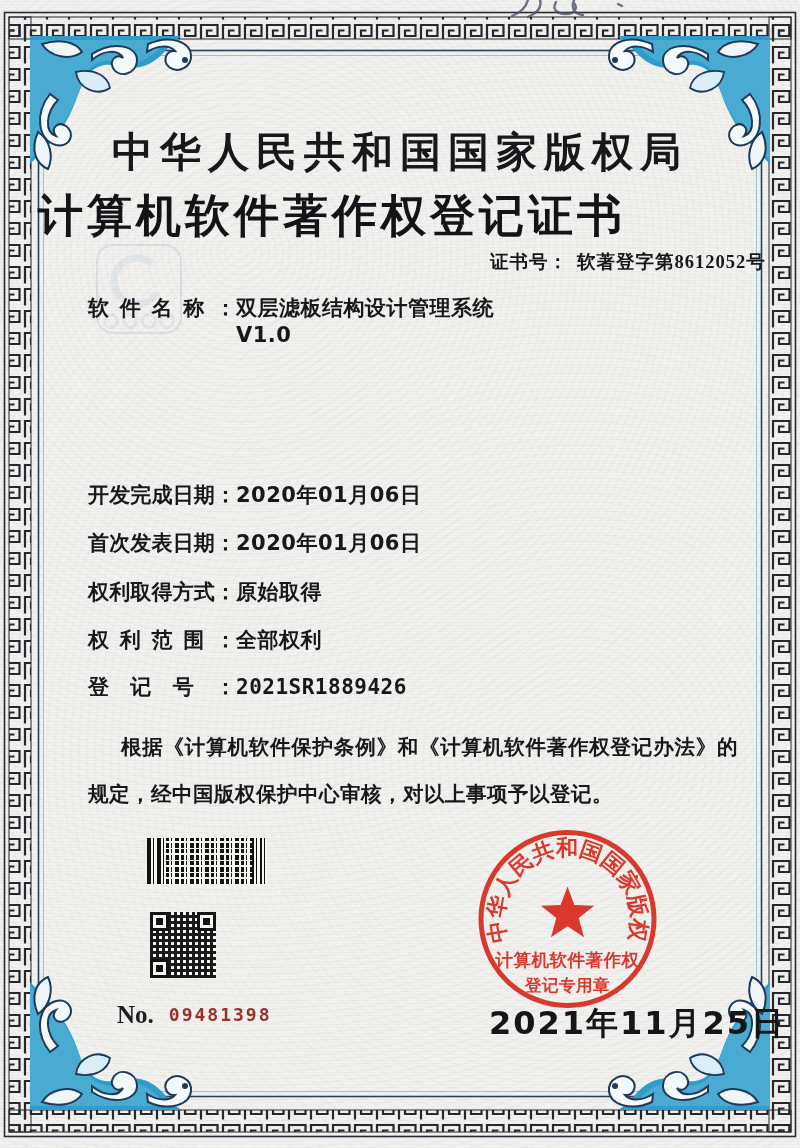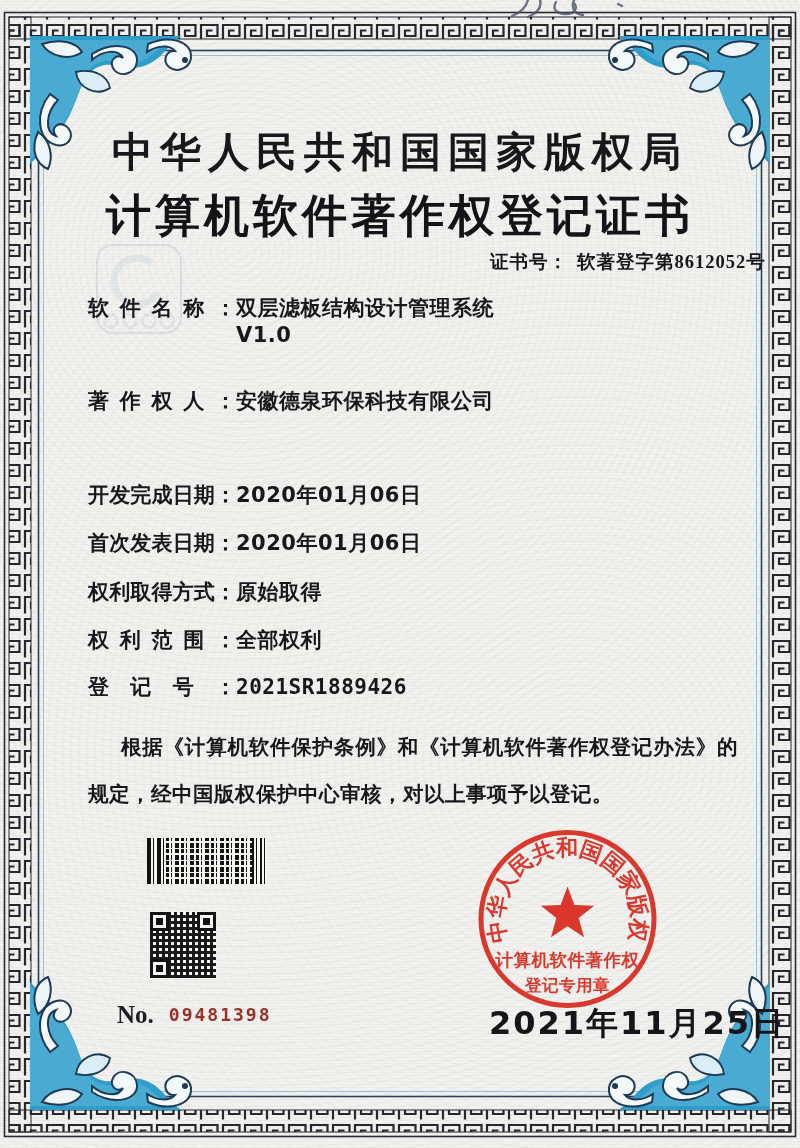--- a/index.html
+++ b/index.html
@@ -17,21 +17,21 @@
       repeating-radial-gradient(circle at 72% 66%, rgba(150,150,170,0.04) 0 2px, rgba(0,0,0,0) 2px 8px);
   }
   .frame{position:absolute; left:0; top:0;}
   .abs{position:absolute;}
   .authority{
     left:38px; top:130px; width:724px; text-align:center;
     font-family:"Liberation Serif","DejaVu Serif",serif; font-weight:bold;
     font-size:41px; letter-spacing:7px; line-height:44px; white-space:nowrap;
   }
   .main-title{
-    left:38px; top:191px; width:724px; text-align:center;
+    left:38px; top:191px; width:724px; text-align:left;
     font-family:"Liberation Serif","DejaVu Serif",serif; font-weight:bold;
     font-size:45px; letter-spacing:4px; line-height:50px; white-space:nowrap; color:#131318;
   }
   .certno{
     left:490px; top:249px; font-family:"Liberation Serif","DejaVu Serif",serif;
     font-weight:bold; font-size:18.5px; letter-spacing:1px; white-space:nowrap;
   }
   .certno .v{margin-left:9px;}
   .row{left:88px; white-space:nowrap; font-size:21px; font-weight:bold; line-height:27px;}
   .row .lbl{display:inline-block; width:148px; text-align:justify; text-align-last:justify; vertical-align:top;}
@@ -119,23 +119,20 @@
     <circle cx="42" cy="38" r="23" fill="none" stroke="#a8bfd0" stroke-width="7" opacity="0.4" stroke-dasharray="112 32" transform="rotate(30 42 38)"></circle>
     <circle cx="16" cy="78" r="6.5" fill="none" stroke="#a8bfd0" stroke-width="3" opacity="0.4"></circle>
     <circle cx="35" cy="78" r="6.5" fill="none" stroke="#a8bfd0" stroke-width="3" opacity="0.4"></circle>
     <circle cx="54" cy="78" r="6.5" fill="none" stroke="#a8bfd0" stroke-width="3" opacity="0.4"></circle>
     <circle cx="72" cy="78" r="6.5" fill="none" stroke="#a8bfd0" stroke-width="3" opacity="0.4"></circle>
   </svg>
 
   <div class="abs row" style="top:295px;">
     <span class="lbl">软件名称：</span><span class="val"><span>双层滤板结构设计管理系统</span><br><span>V1.0</span></span>
   </div>
-  <div class="abs row" style="top:388px;">
-    <span class="lbl">著作权人：</span><span class="val">安徽德泉环保科技有限公司</span>
-  </div>
   <div class="abs row" style="top:482px;">
     <span class="lbl">开发完成日期：</span><span class="val">2020年01月06日</span>
   </div>
   <div class="abs row" style="top:530px;">
     <span class="lbl">首次发表日期：</span><span class="val">2020年01月06日</span>
   </div>
   <div class="abs row" style="top:579px;">
     <span class="lbl">权利取得方式：</span><span class="val">原始取得</span>
   </div>
   <div class="abs row" style="top:627px;">

